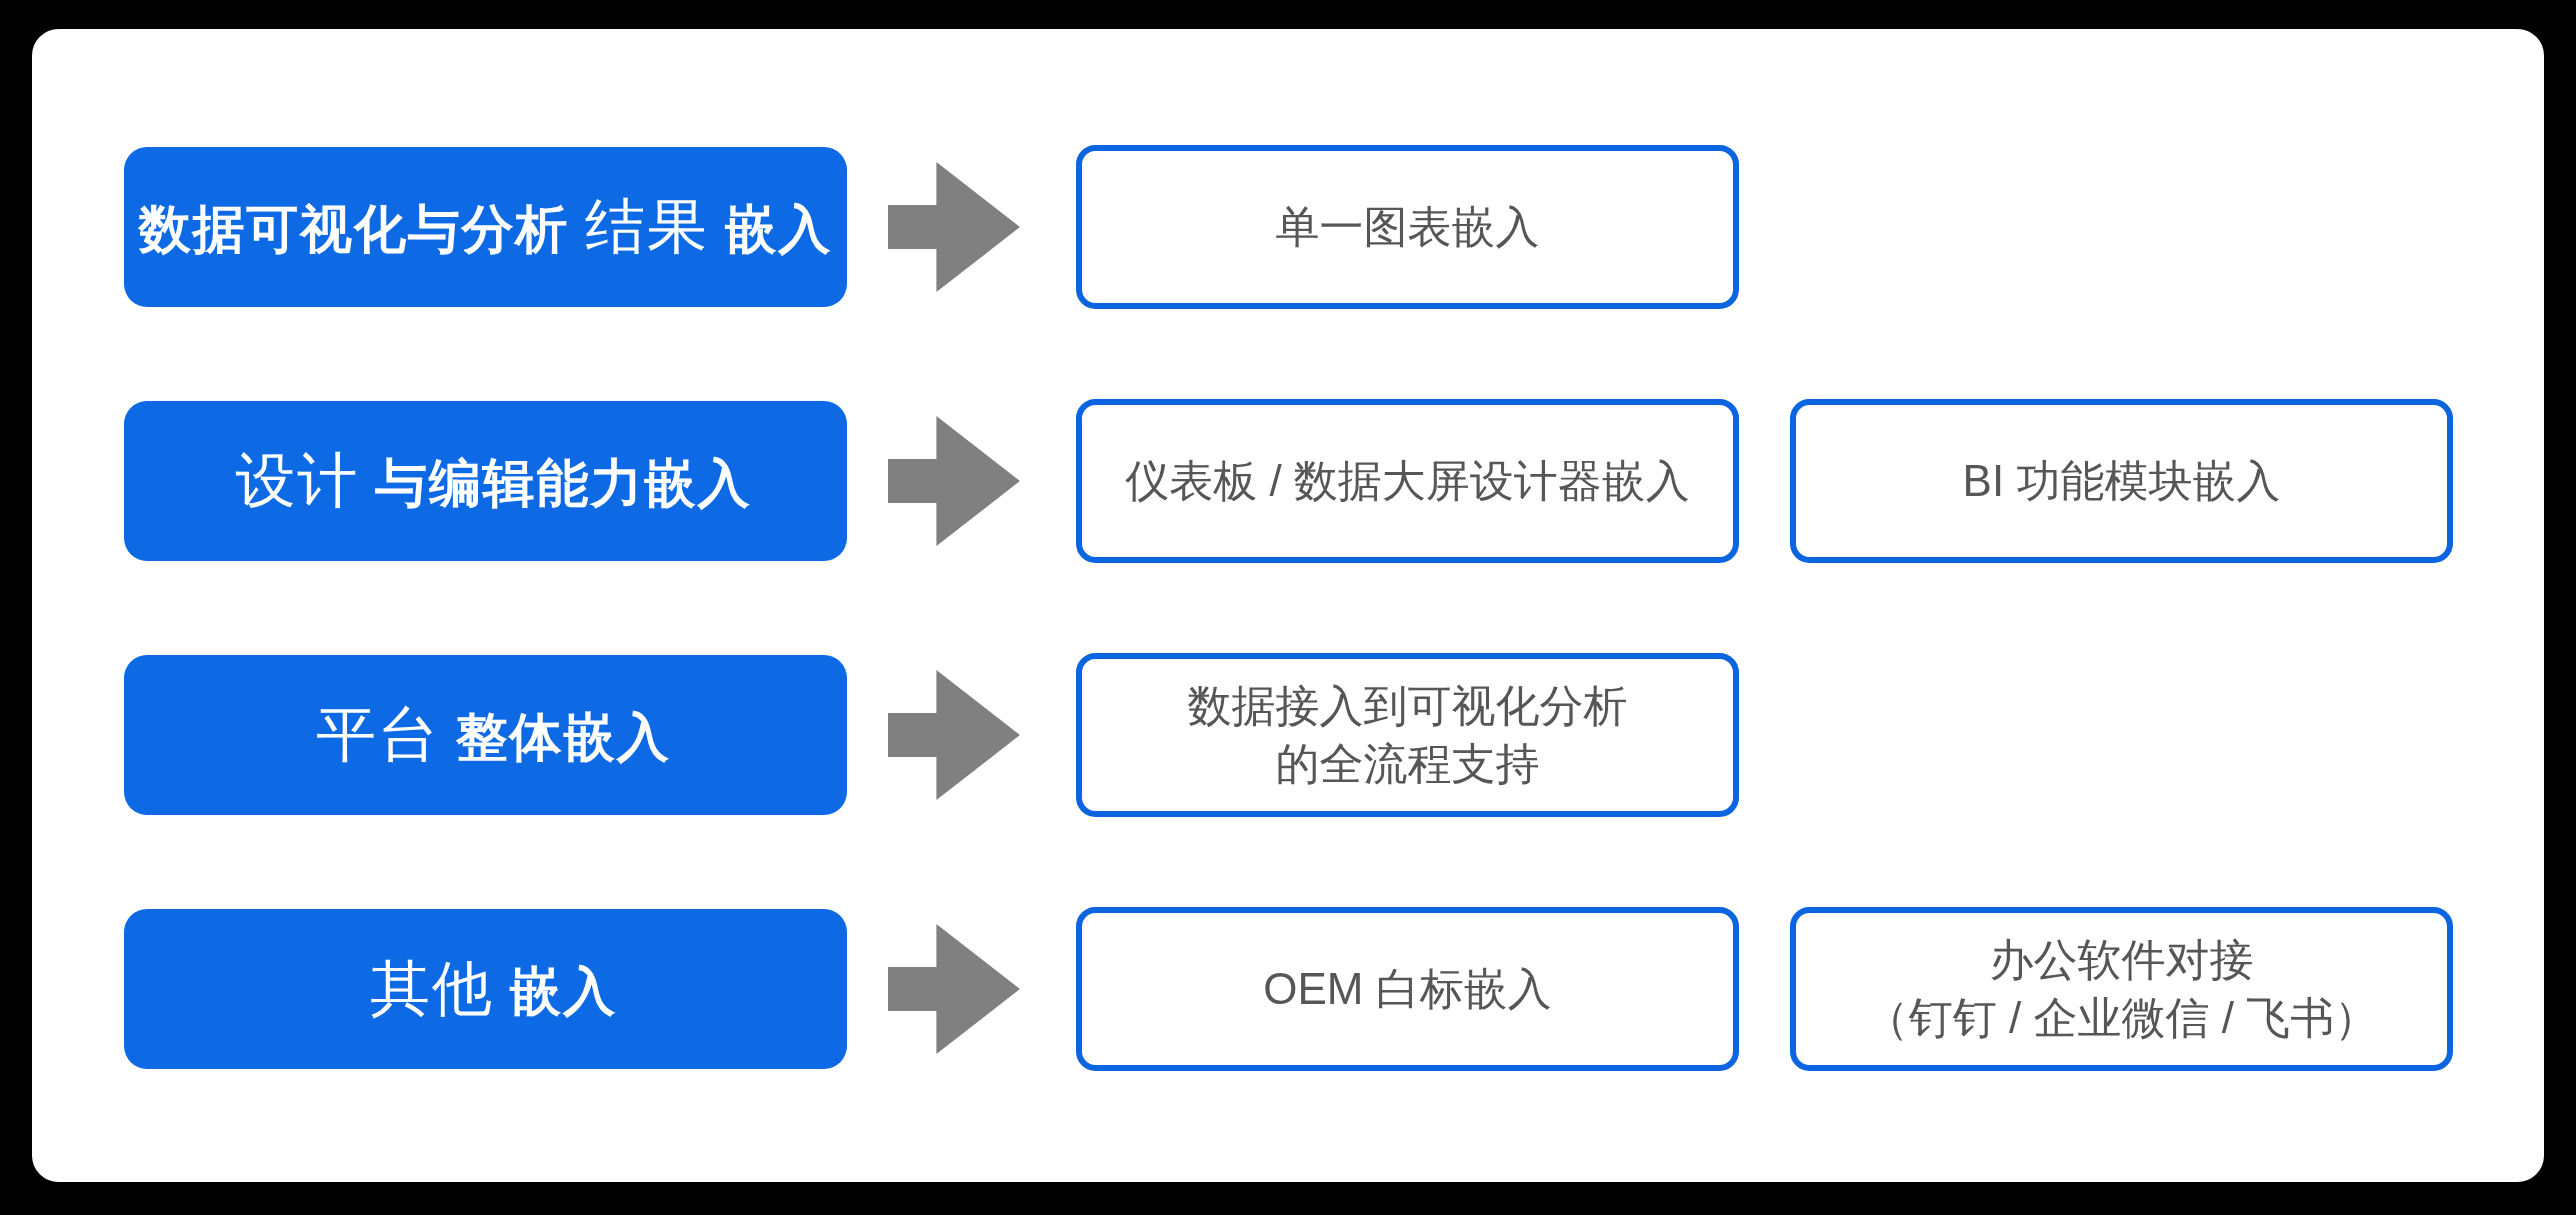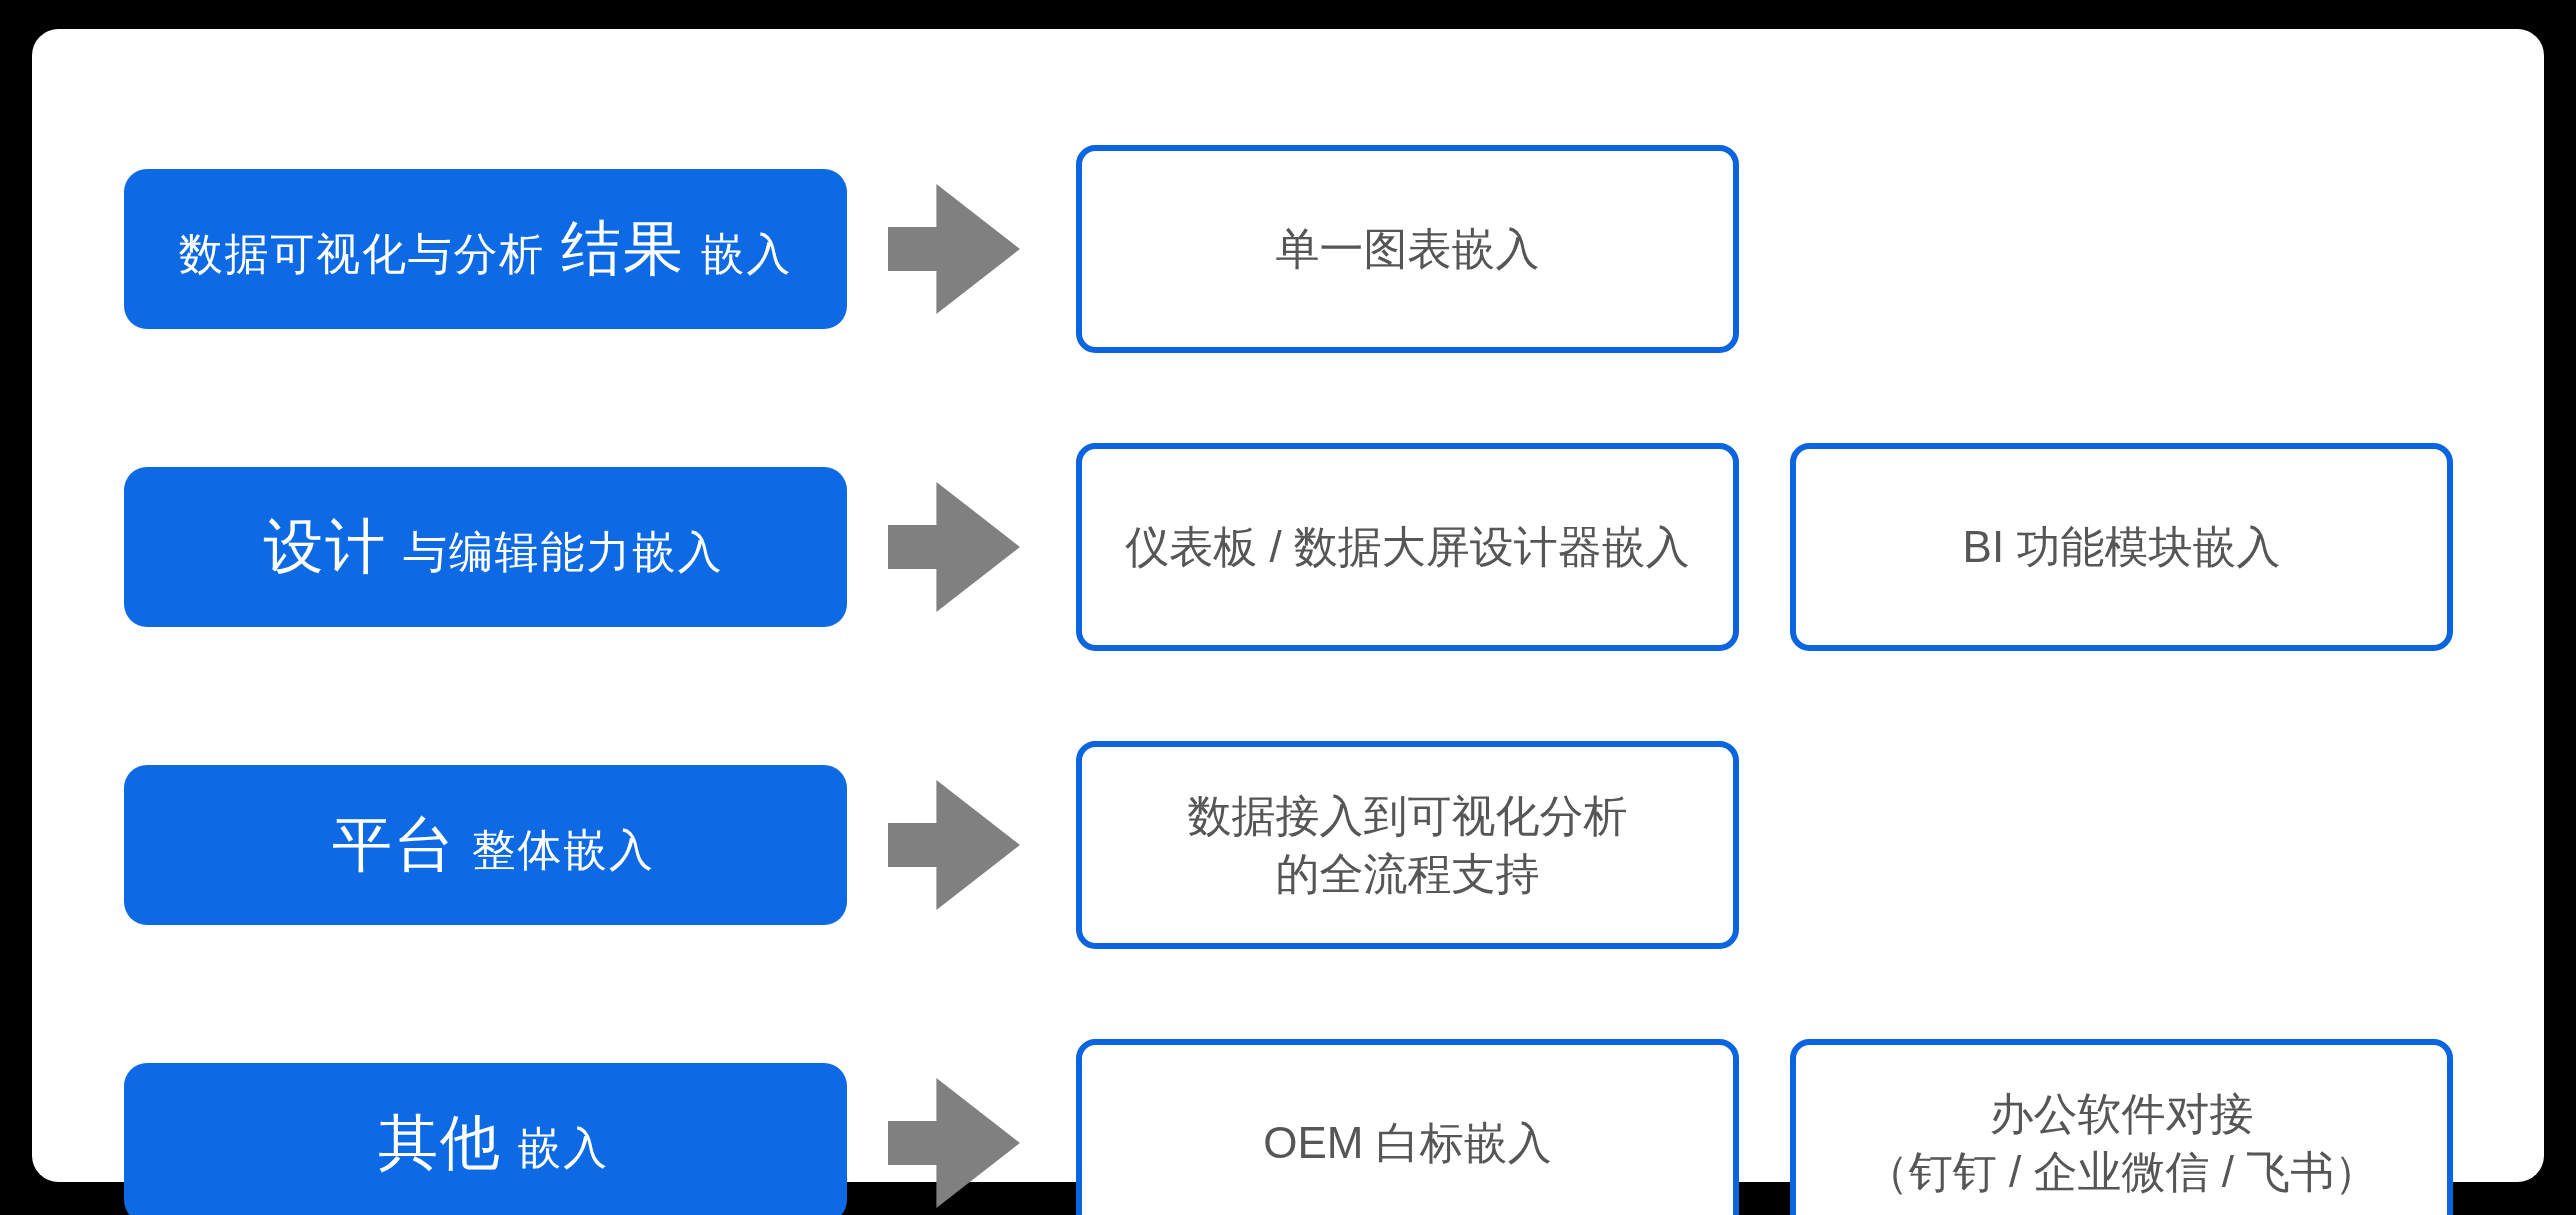--- a/index.html
+++ b/index.html
@@ -44,42 +44,42 @@
     align-items: center;
     justify-content: center;
     color: var(--text_white, #ffffff);
     flex: none;
   }
   .label {
     white-space: nowrap;
     text-align: center;
   }
   .label .sm {
-    font-size: 44px;
-    font-weight: 400;
+    font-size: 52px;
+    font-weight: 700;
     letter-spacing: 1.8px;
   }
   .label .lg {
     font-size: 60px;
     font-weight: 400;
     margin: 0 16px;
     letter-spacing: 1.8px;
   }
   .label .sm:empty { display: none; }
   .arrowwrap {
     flex: none;
     width: 132px;
     height: 132px;
     margin: 0 56px 0 41px;
     color: var(--arrow_gray, #808080);
   }
   .whitebox {
     box-sizing: border-box;
     width: 663px;
-    height: 208px;
+    height: 164px;
     background: var(--card_bg, #ffffff);
     border: 6.2px solid var(--blue_border, #0b64e0);
     border-radius: 19.4px;
     display: flex;
     flex-direction: column;
     align-items: center;
     justify-content: center;
     color: var(--text_gray, #565656);
     font-size: 44px;
     line-height: 58px;

